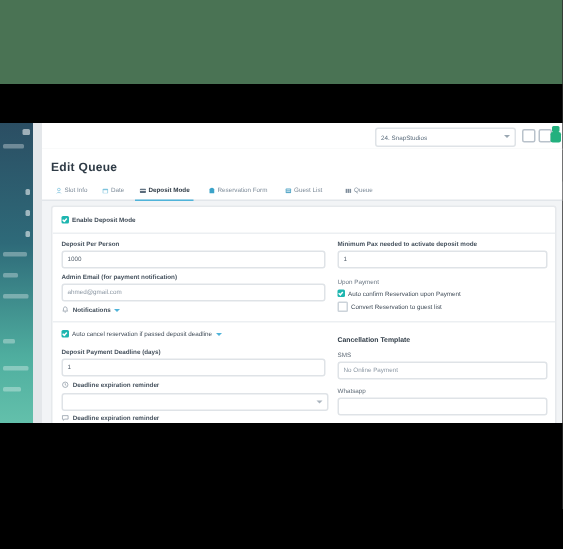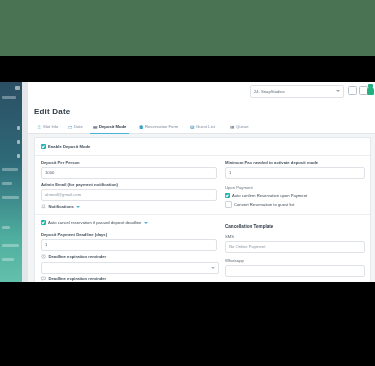--- a/index.html
+++ b/index.html
@@ -105,21 +105,21 @@
       <div class="tb-icons">
         <div class="tb-ic plain" style="left:0px;"></div>
         <div class="tb-ic plain" style="left:11px;"></div>
         <div class="tb-badge" style="left:20px;"></div>
         <div class="tb-ic green" style="left:19px;top:4px;"></div>
 
       </div>
     </div>
 
     <div class="page-head">
-      <div class="page-title">Edit Date</div>
+      <div class="page-title">Edit Queue</div>
     </div>
 
     <div class="tabs">
       <div class="tab" style="left:6px;">
         <span class="ticon">
             <svg viewBox="0 0 10 10">
               <circle cx="5" cy="3" r="2" fill="none" stroke="#7fc4dd" stroke-width="1.2"></circle>
               <path d="M1.5 9c0-2 7-2 7 0" fill="none" stroke="#7fc4dd" stroke-width="1.2"></path>
             </svg>
           </span>

